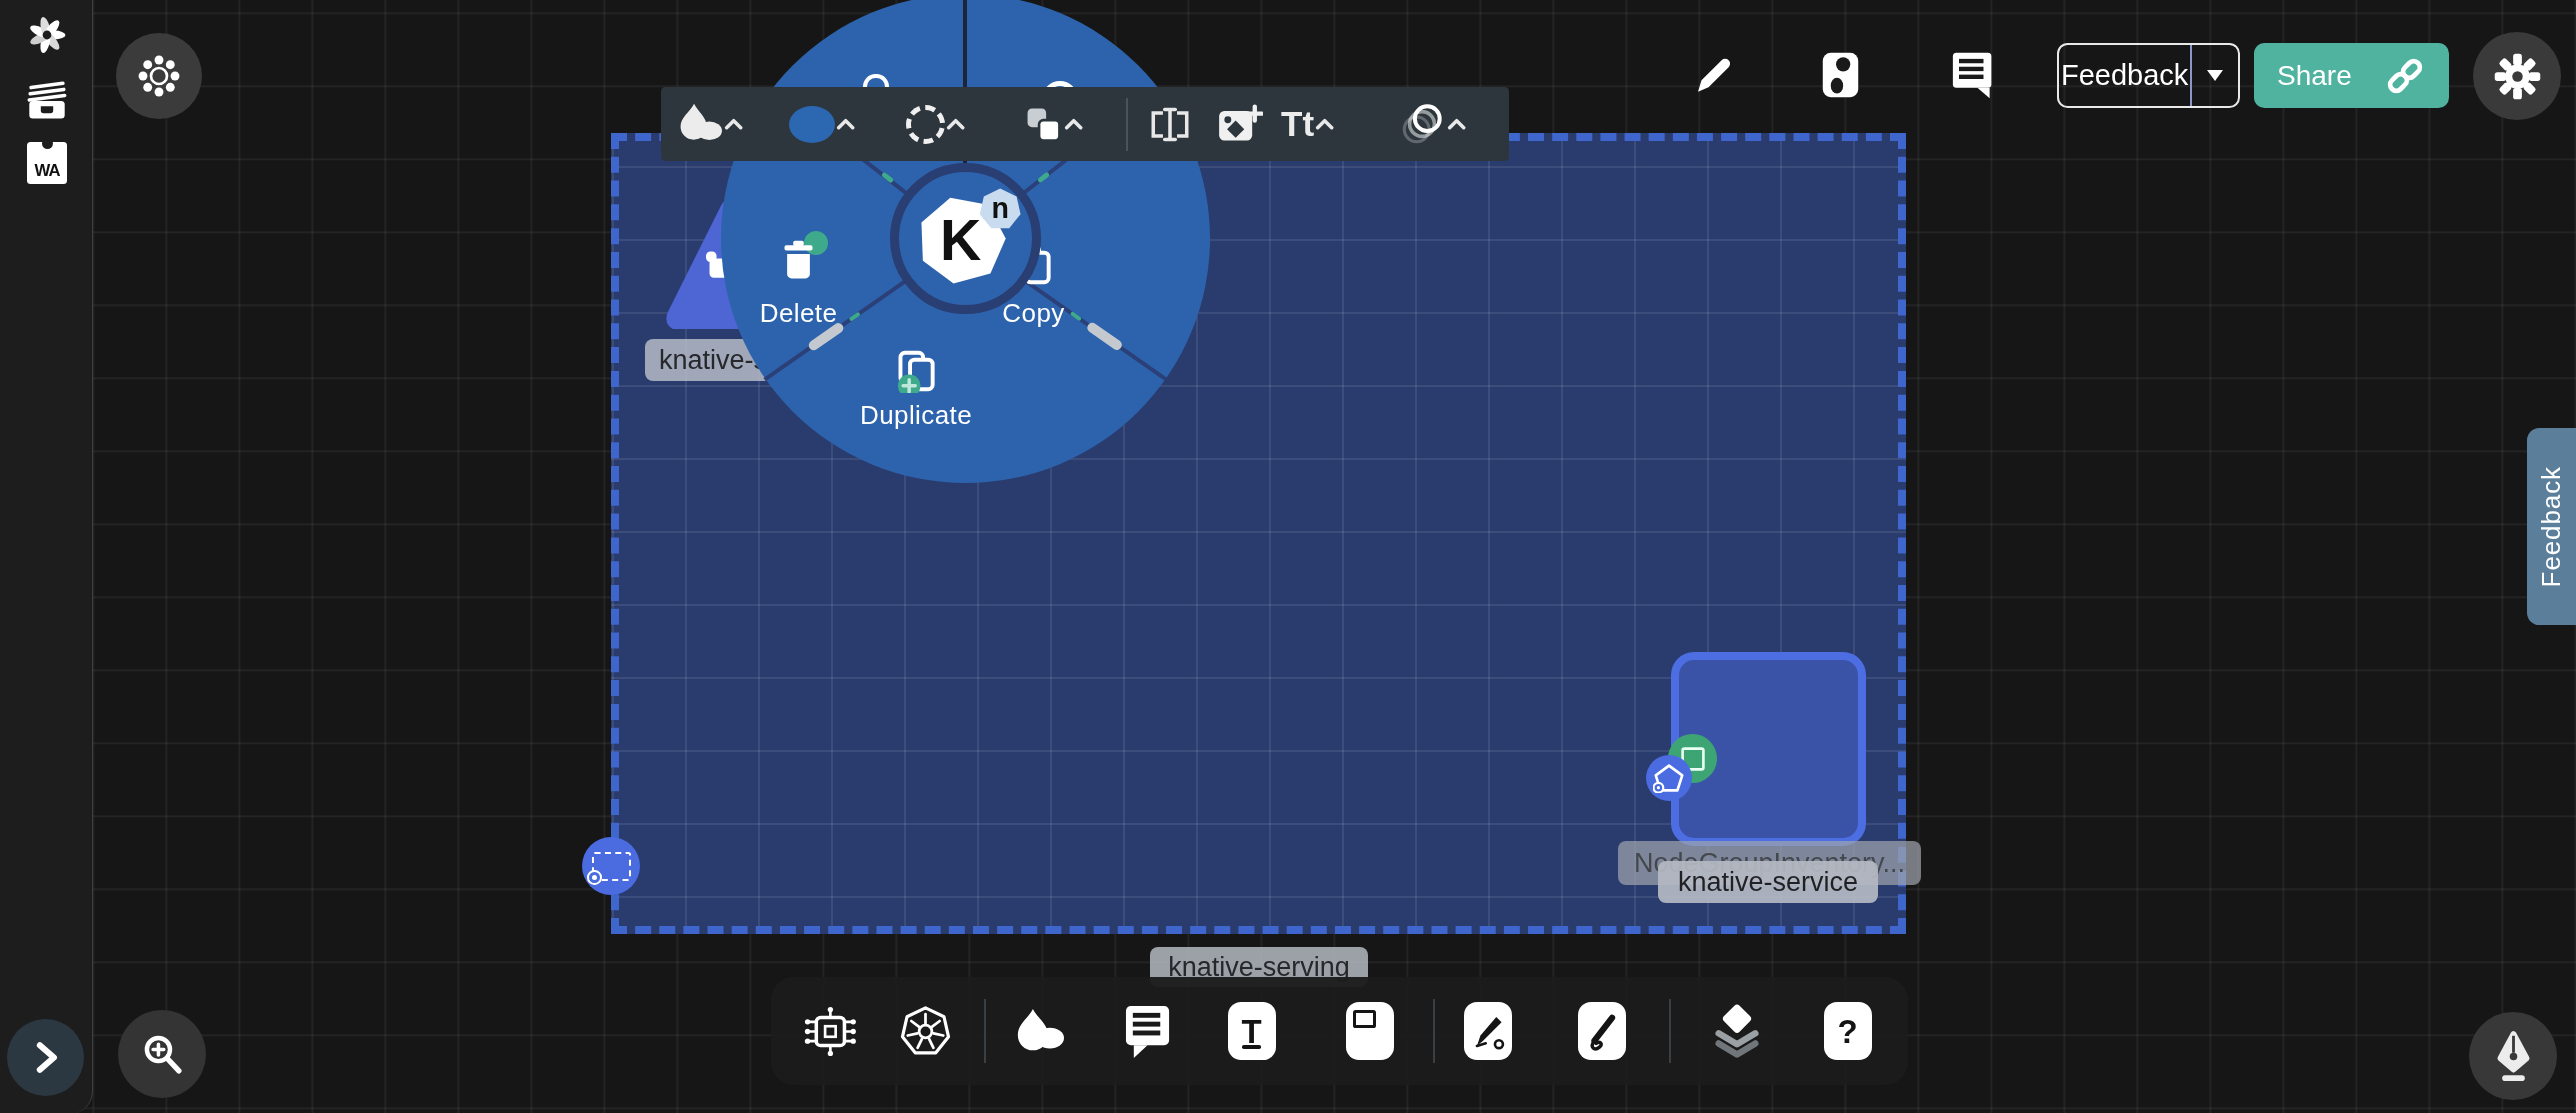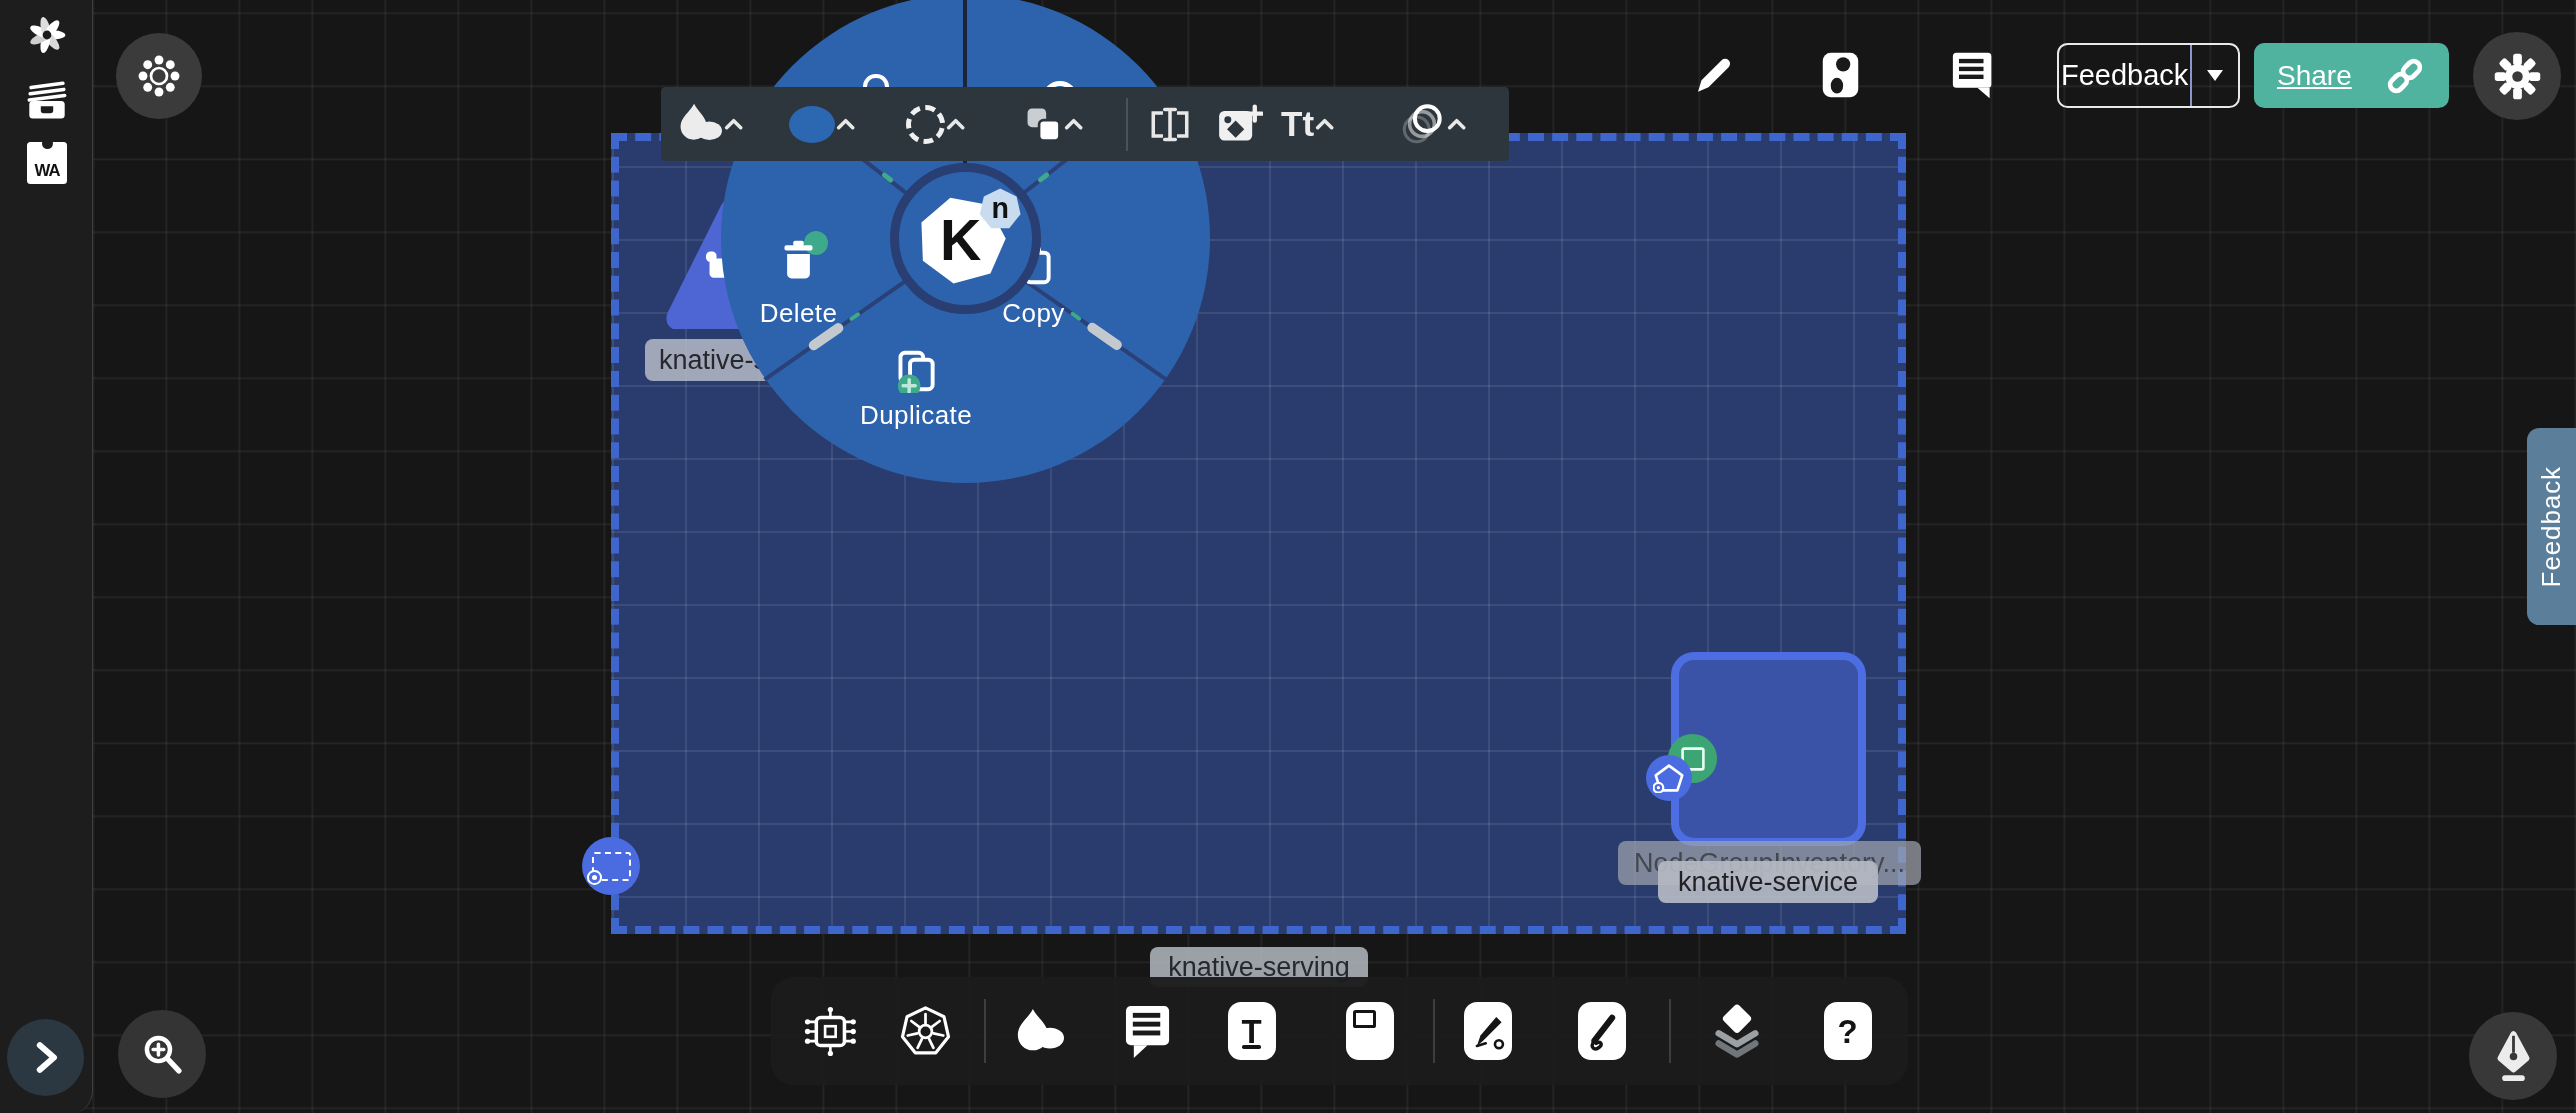--- a/index.html
+++ b/index.html
@@ -90,21 +90,21 @@
   
   .tr-icon{z-index:20;}
   #actions-btn{left:2057px;top:43px;width:183px;height:65px;border:2.2px solid #e9e9e9;border-radius:10.6px;
     box-sizing:border-box;display:flex;align-items:center;z-index:20;background:transparent;}
   #actions-btn .lbl{flex:1;text-align:center;font-size:29px;font-weight:300;color:#fff;}
   #actions-btn .vdiv{width:1.8px;height:100%;background:#8d96c8;}
   #actions-btn .caret{width:0;height:0;border-left:8.8px solid transparent;border-right:8.8px solid transparent;
     border-top:11.4px solid #fff;margin:0 15px;}
   #share-btn{left:2254px;top:43px;width:195px;height:65px;background:#4fb3a0;border-radius:10.6px;
     display:flex;align-items:center;justify-content:space-between;padding:0 23px;box-sizing:border-box;z-index:20;}
-  #share-btn .lbl{font-size:28px;font-weight:300;color:#fff;text-decoration:underline;}
+  #share-btn .lbl{font-size:28px;font-weight:300;color:#fff;}
   #gear-btn{left:2473px;top:32px;width:88px;height:88px;background:#3a3a3a;z-index:20;}
 
   
   #feedback{left:2527px;top:428px;width:49px;height:197px;background:#5b7e9a;border-radius:12.3px 0 0 12.3px;
     z-index:20;display:flex;align-items:center;justify-content:center;}
   #feedback span{writing-mode:vertical-rl;transform:rotate(180deg);font-size:26px;font-weight:300;color:#fff;letter-spacing:0.9px;}
 
   
   #expand-btn{left:7px;top:1019px;width:77px;height:77px;background:#2b3842;z-index:45;}
   #zoom-btn{left:118px;top:1010px;width:88px;height:88px;background:#343434;z-index:20;}

